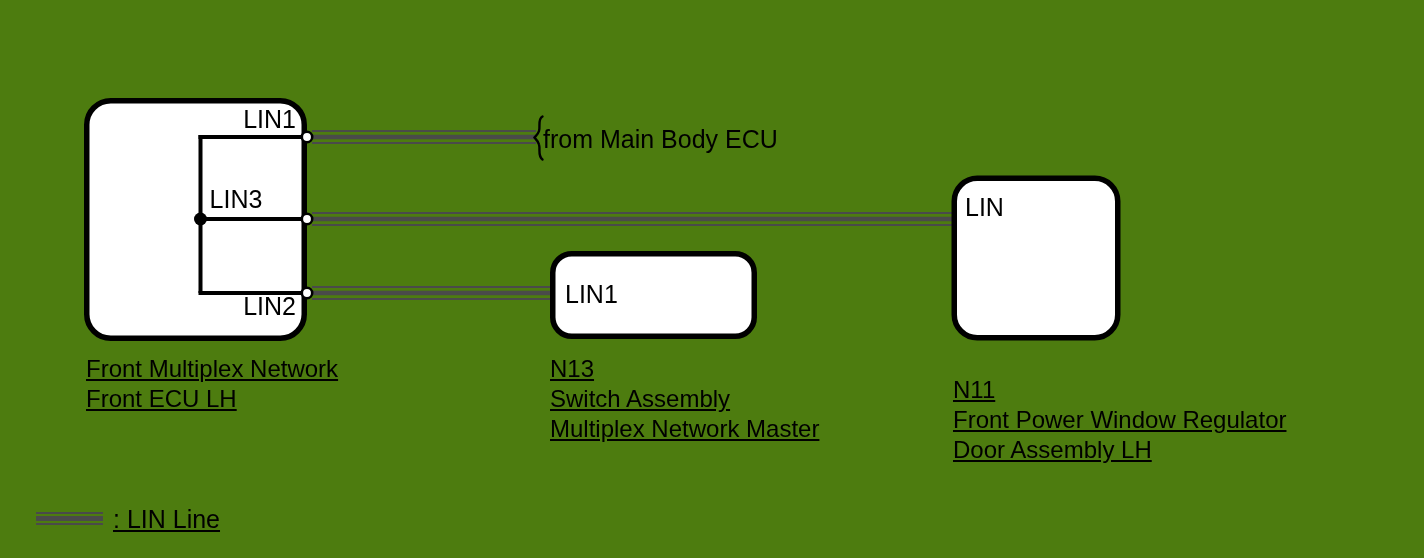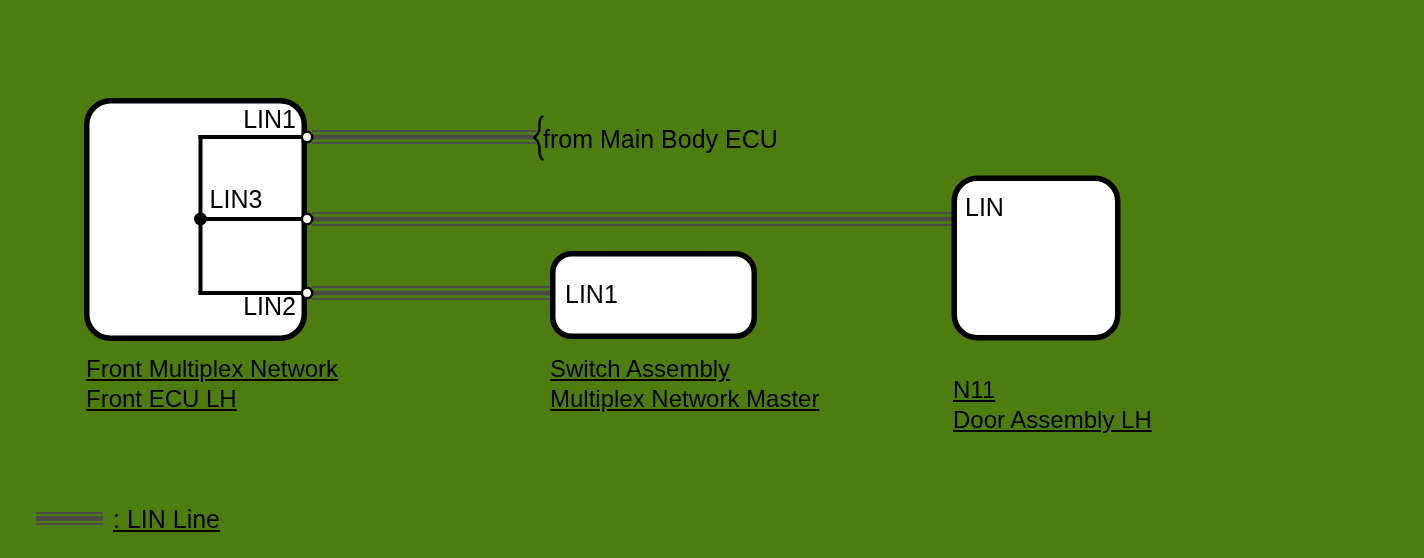--- a/index.html
+++ b/index.html
@@ -106,24 +106,26 @@
   <div class="txt" style="left:965px; top:193px;">LIN</div>
 
   <div class="txt" style="left:543px; top:125px;">from Main Body ECU</div>
 
   <div class="txt caption" style="left:86px; top:354px;">
     <div>Front Multiplex Network</div>
     <div>Front ECU LH</div>
   </div>
 
   <div class="txt caption" style="left:550px; top:354px;">
+    <div>N13</div>
     <div>Switch Assembly</div>
     <div>Multiplex Network Master</div>
   </div>
 
   <div class="txt caption" style="left:953px; top:375px;">
     <div>N11</div>
+    <div>Front Power Window Regulator</div>
     <div>Door Assembly LH</div>
   </div>
 
   <div class="txt" style="left:113px; top:505px;text-decoration:underline;">: LIN Line</div>
 
 </div>
 
 </body></html>

